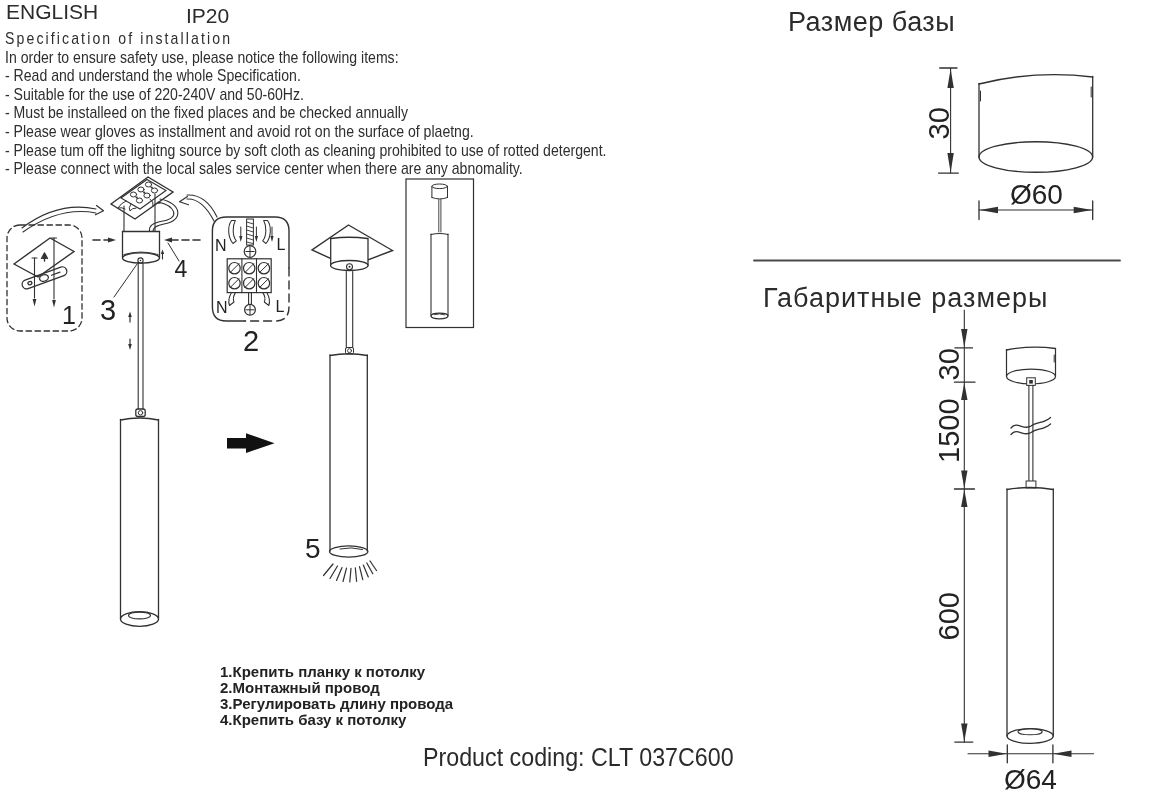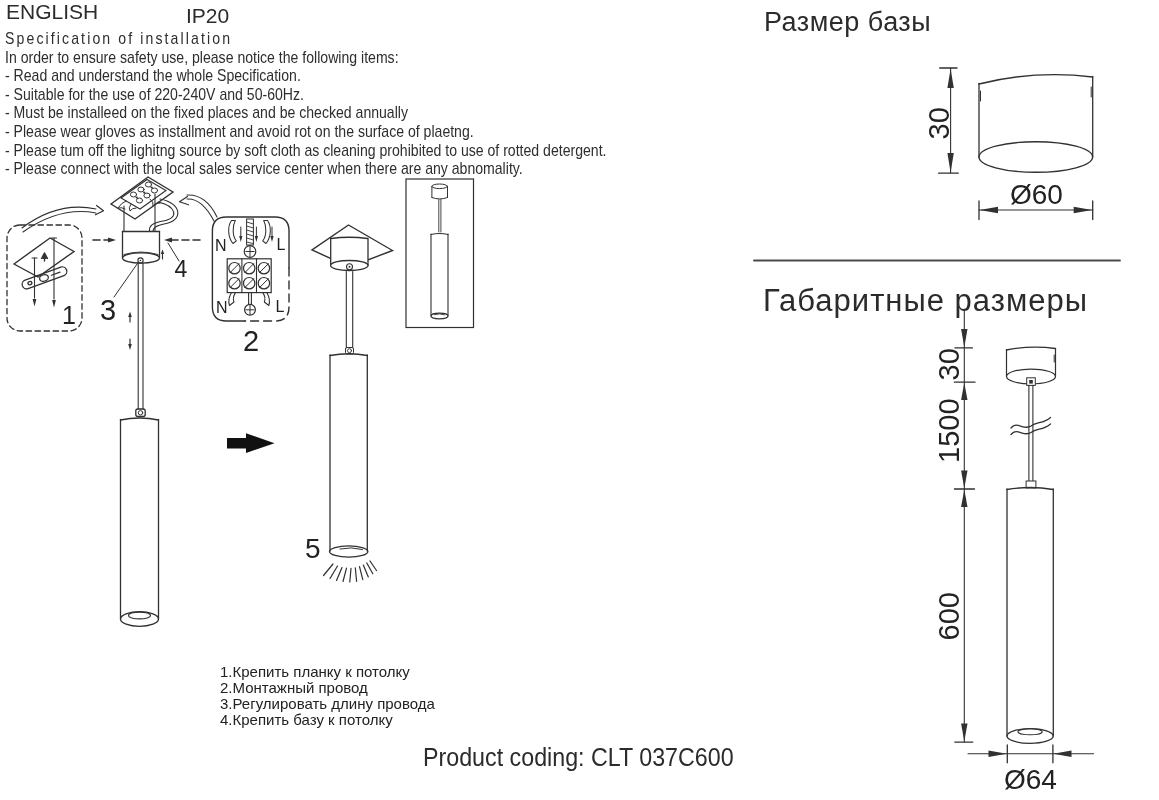--- a/index.html
+++ b/index.html
@@ -1,31 +1,31 @@
 <!DOCTYPE html>
 <html><head><meta charset="utf-8"><style>
 html,body{margin:0;padding:0}
 body{width:1159px;height:800px;background:#fff;font-family:"Liberation Sans",sans-serif;position:relative;overflow:hidden}
 .abs{position:absolute;white-space:nowrap;color:#262626}
 #para{left:5px;top:30px;font-size:17px;line-height:18.6px;transform:scaleX(0.828);transform-origin:0 0;color:#2e2e2e}
-#rlist2{left:220px;top:664px;font-size:15px;line-height:16.1px;font-weight:normal;color:#222}
+#rlist2{left:220px;top:664px;font-size:15px;line-height:16.1px;font-weight:bold;color:#222}
 svg{position:absolute;left:0;top:0}
 </style></head><body>
 <div class="abs" style="left:6px;top:0;font-size:21px;color:#2b2b2b">ENGLISH</div>
 <div class="abs" style="left:186px;top:4px;font-size:21px;color:#2b2b2b">IP20</div>
 <div class="abs" id="para"><span style="letter-spacing:2.55px">Specification of installation</span><br>
 In order to ensure safety use, please notice the following items:<br>
 - Read and understand the whole Specification.<br>
 - Suitable for the use of 220-240V and 50-60Hz.<br>
 - Must be installeed on the fixed places and be checked annually<br>
 - Please wear gloves as installment and avoid rot on the surface of plaetng.<br>
 - Please tum off the lighitng source by soft cloth as cleaning prohibited to use of rotted detergent.<br>
 - Please connect with the local sales service center when there are any abnomality.</div>
-<div class="abs" style="left:764px;top:7px;font-size:27px;letter-spacing:0.5px;color:#2b2b2b">Размер базы</div>
-<div class="abs" style="left:763px;top:283px;font-size:31px;letter-spacing:1px;color:#2b2b2b">Габаритные размеры</div>
+<div class="abs" style="left:788px;top:7px;font-size:27px;letter-spacing:0.5px;color:#2b2b2b">Размер базы</div>
+<div class="abs" style="left:763px;top:283px;font-size:27px;letter-spacing:1px;color:#2b2b2b">Габаритные размеры</div>
 <div class="abs" id="rlist2">1.Крепить планку к потолку<br>2.Монтажный провод<br>3.Регулировать длину провода<br>4.Крепить базу к потолку</div>
 <div class="abs" style="left:423px;top:743px;font-size:25px;transform:scaleX(0.93);transform-origin:0 0;color:#2b2b2b">Product coding: CLT 037C600</div>
 <svg width="1159" height="800" viewBox="0 0 1159 800" fill="none" stroke="#313131" stroke-width="1.3" stroke-linecap="round">
 
 <rect x="7" y="225" width="75" height="106" rx="13" stroke-dasharray="5.5 3.5" stroke-width="1.3"></rect>
 
 <path d="M14,264 L50,238 L74,251.5 L38,277 Z" stroke-width="1.4"></path>
 
 <path d="M44.5,261 L44.5,254.5 M44.5,253 L41.5,258.5 M44.5,253 L47.5,258.5" stroke-width="1.4"></path>
 <path d="M42,259 L44.5,253 L47,259 Z" fill="#313131" stroke="none"></path>

